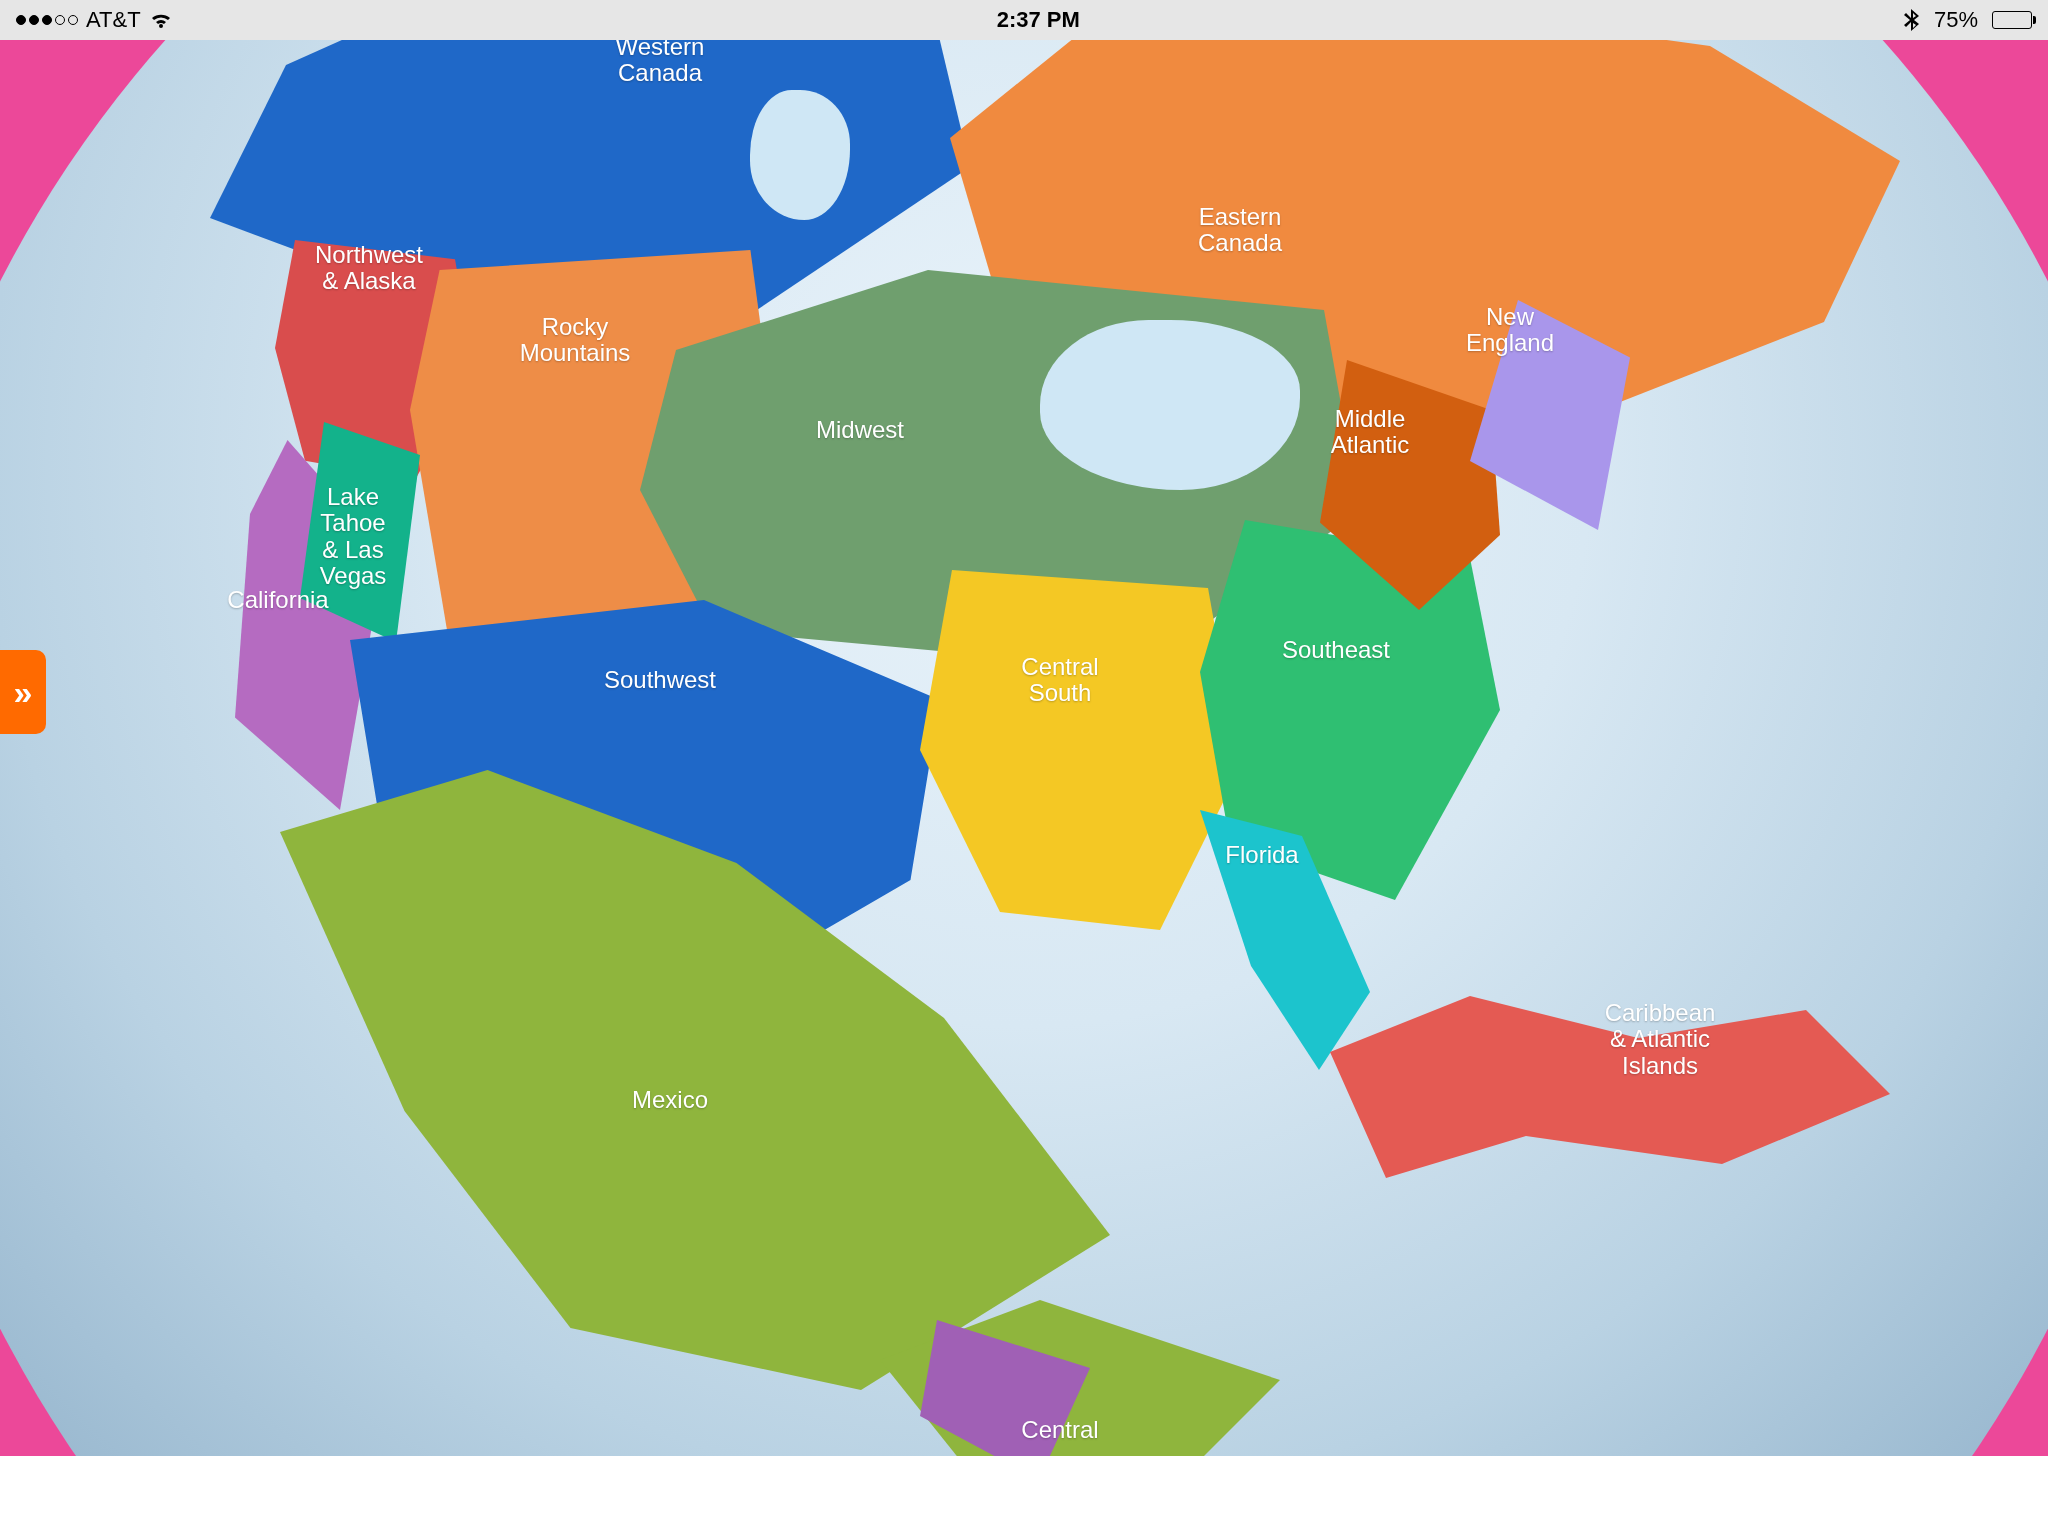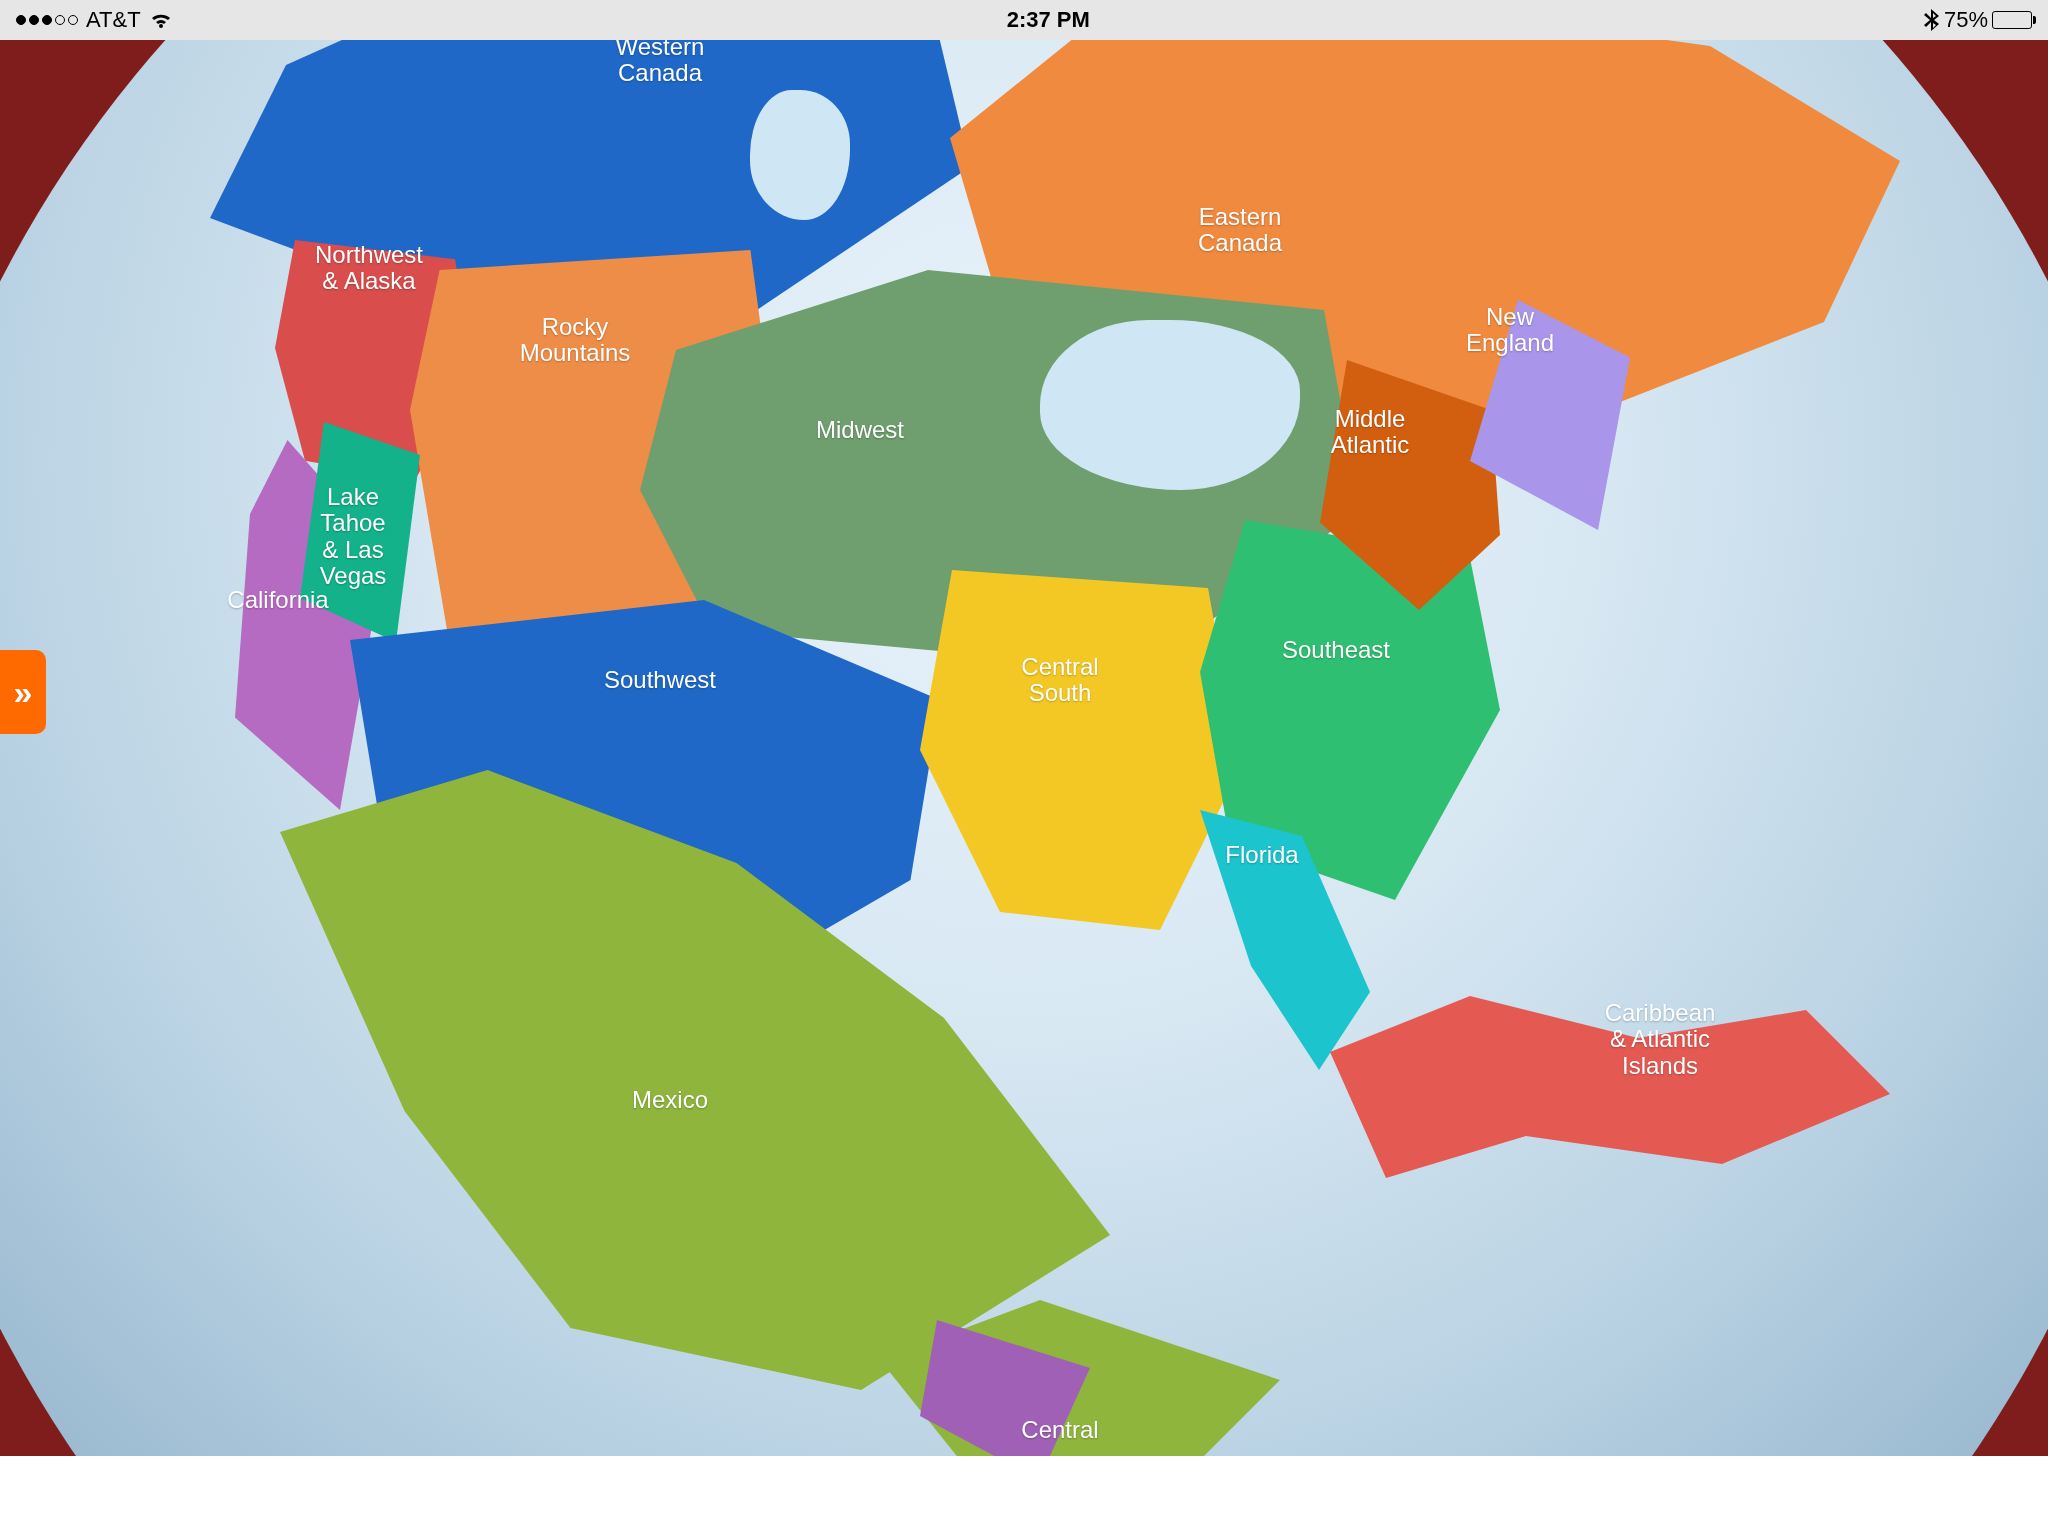--- a/index.html
+++ b/index.html
@@ -5,33 +5,33 @@
   * { margin: 0; padding: 0; box-sizing: border-box; }
   html, body { width: 100%; height: 100%; font-family: -apple-system, Helvetica, Arial, sans-serif; background: #fff; overflow: hidden; }
   .root { width: 2048px; height: 1536px; transform-origin: top left; position: relative; }
 
   
   .status-bar { height: 40px; background: #e6e6e6; display: flex; align-items: center; justify-content: space-between; padding: 0 16px; font-size: 22px; color: #000; font-weight: 500; }
   .status-left { display: flex; align-items: center; gap: 8px; }
   .dots { display: flex; gap: 3px; }
   .dot { width: 10px; height: 10px; border-radius: 50%; border: 1.5px solid #000; }
   .dot.fill { background: #000; }
-  .status-right { display: flex; align-items: center; gap: 4px; }
+  .status-right { display: flex; align-items: center; gap: 14px; }
   .battery { width: 40px; height: 18px; border: 1.5px solid #000; border-radius: 3px; position: relative; }
   .battery::after { content: ""; position: absolute; right: -5px; top: 4px; width: 3px; height: 8px; background: #000; border-radius: 0 2px 2px 0; }
   .battery .fill { background: #000; height: 100%; width: 75%; border-radius: 1px 0 0 1px; }
 
   
   .nav-bar { height: 80px; background: #e6e6e6; border-bottom: 4px solid #ff6a00; display: flex; align-items: center; justify-content: space-between; padding: 0 30px; }
   .nav-title { font-size: 30px; font-weight: 600; color: #0a7dd6; }
   .nav-left, .nav-right { display: flex; align-items: center; gap: 36px; }
   .icon { color: #0a7dd6; display: inline-flex; }
 
   
-  .globe-wrap { position: relative; width: 100%; height: calc(1536px - 120px); background: #7f1d1d; overflow: hidden; }
+  .globe-wrap { position: relative; width: 100%; height: calc(1536px - 120px); background: #ec4899; overflow: hidden; }
   .globe { position: absolute; left: 50%; top: 54%; width: 2300px; height: 2300px; border-radius: 50%; transform: translate(-50%, -50%);
            background: radial-gradient(circle at 50% 35%, #e9f3fa 0%, #d8e8f3 30%, #b9d2e3 55%, #94b4cc 78%, #6f92ac 100%); }
   
   .region { position: absolute; transform-origin: center; }
   .rlabel { position: absolute; color: #fff; font-size: 24px; text-align: center; line-height: 1.1; text-shadow: 0 1px 2px rgba(0,0,0,.25); font-weight: 400; white-space: pre; }
   
   .side-tab { position: absolute; left: 0; top: 610px; width: 46px; height: 84px; background: #ff6a00; border-radius: 0 10px 10px 0; color: #fff; display: flex; align-items: center; justify-content: center; font-size: 34px; font-weight: 700; }
 </style>
 </head>
 <body>

